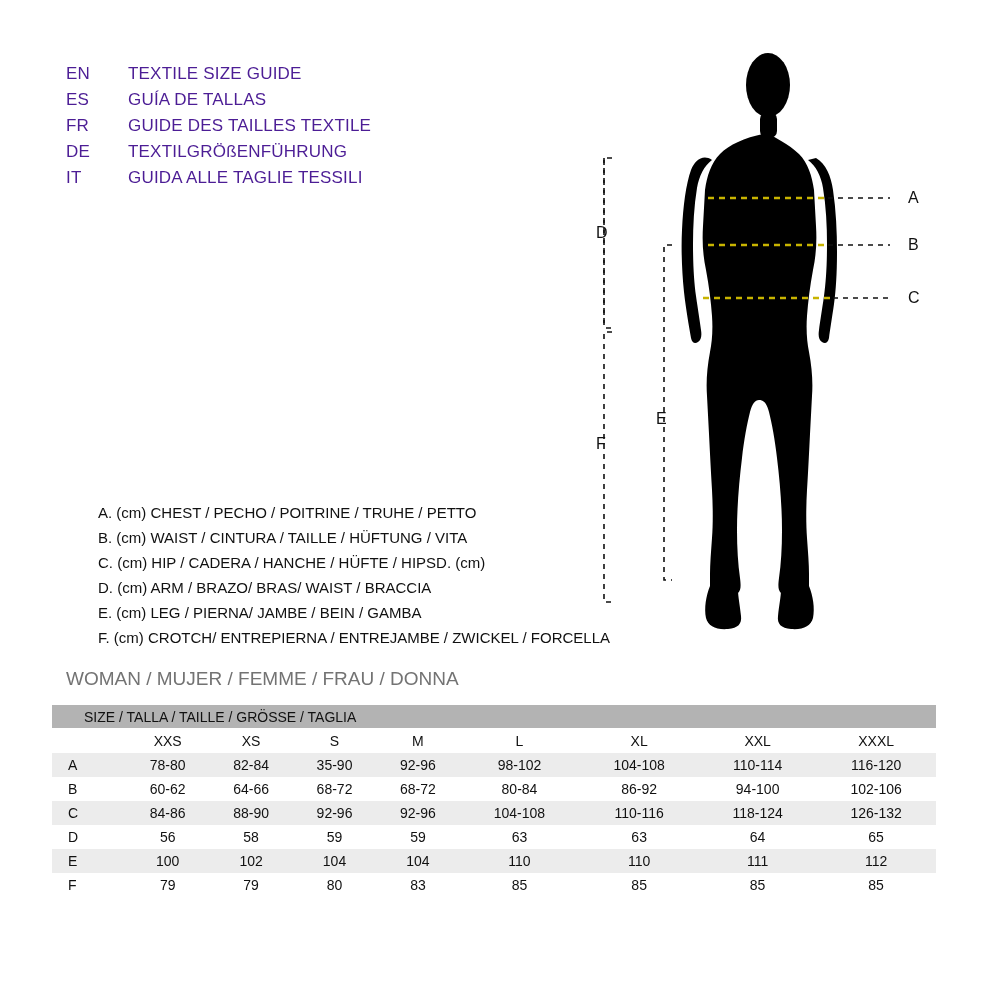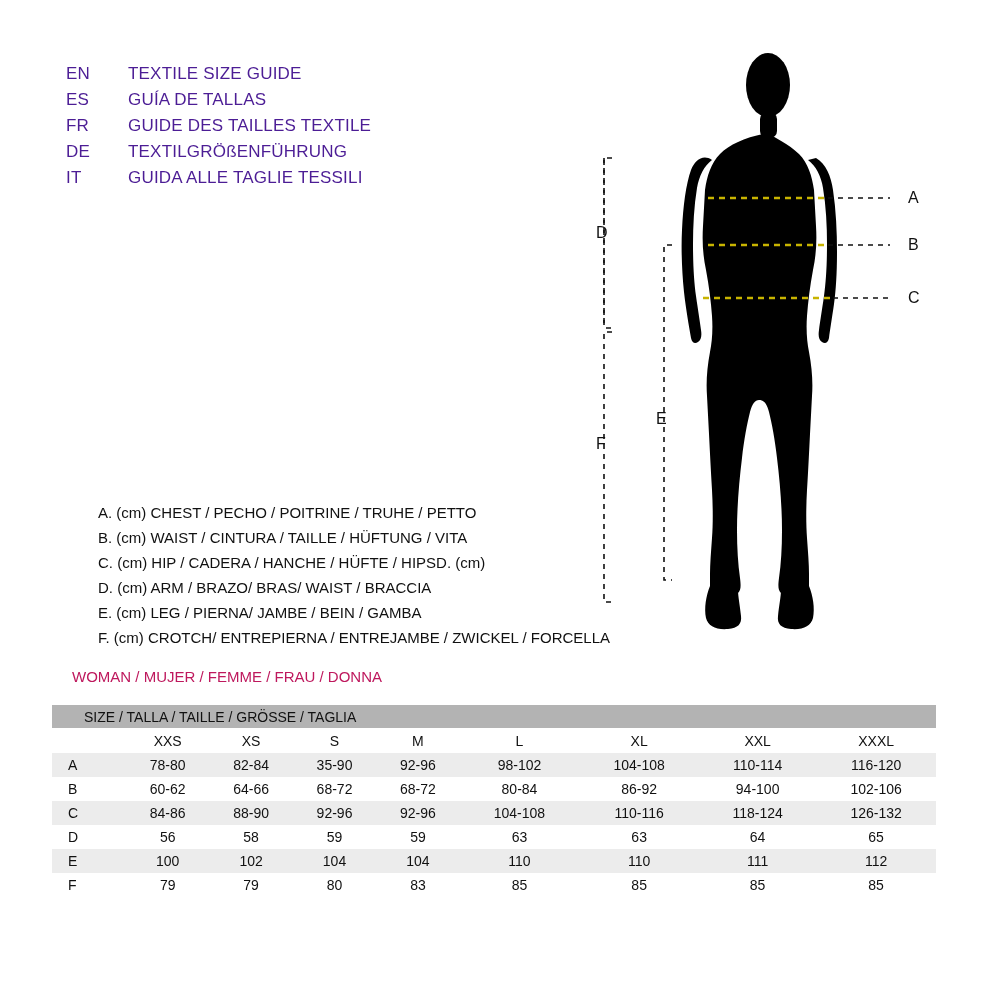--- a/index.html
+++ b/index.html
@@ -49,24 +49,24 @@
   }
   .legend-row {
     font-size: 15px;
     line-height: 25px;
     color: #111111;
     white-space: nowrap;
   }
 
   .group-label {
     position: absolute;
-    left: 72px;
+    left: 66px;
     top: 668px;
-    font-size: 15px;
-    color: #be185d;
+    font-size: 19px;
+    color: #737373;
   }
 
   
   .size-table {
     position: absolute;
     left: 52px;
     top: 705px;
     width: 884px;
     border-collapse: collapse;
     font-size: 14px;

